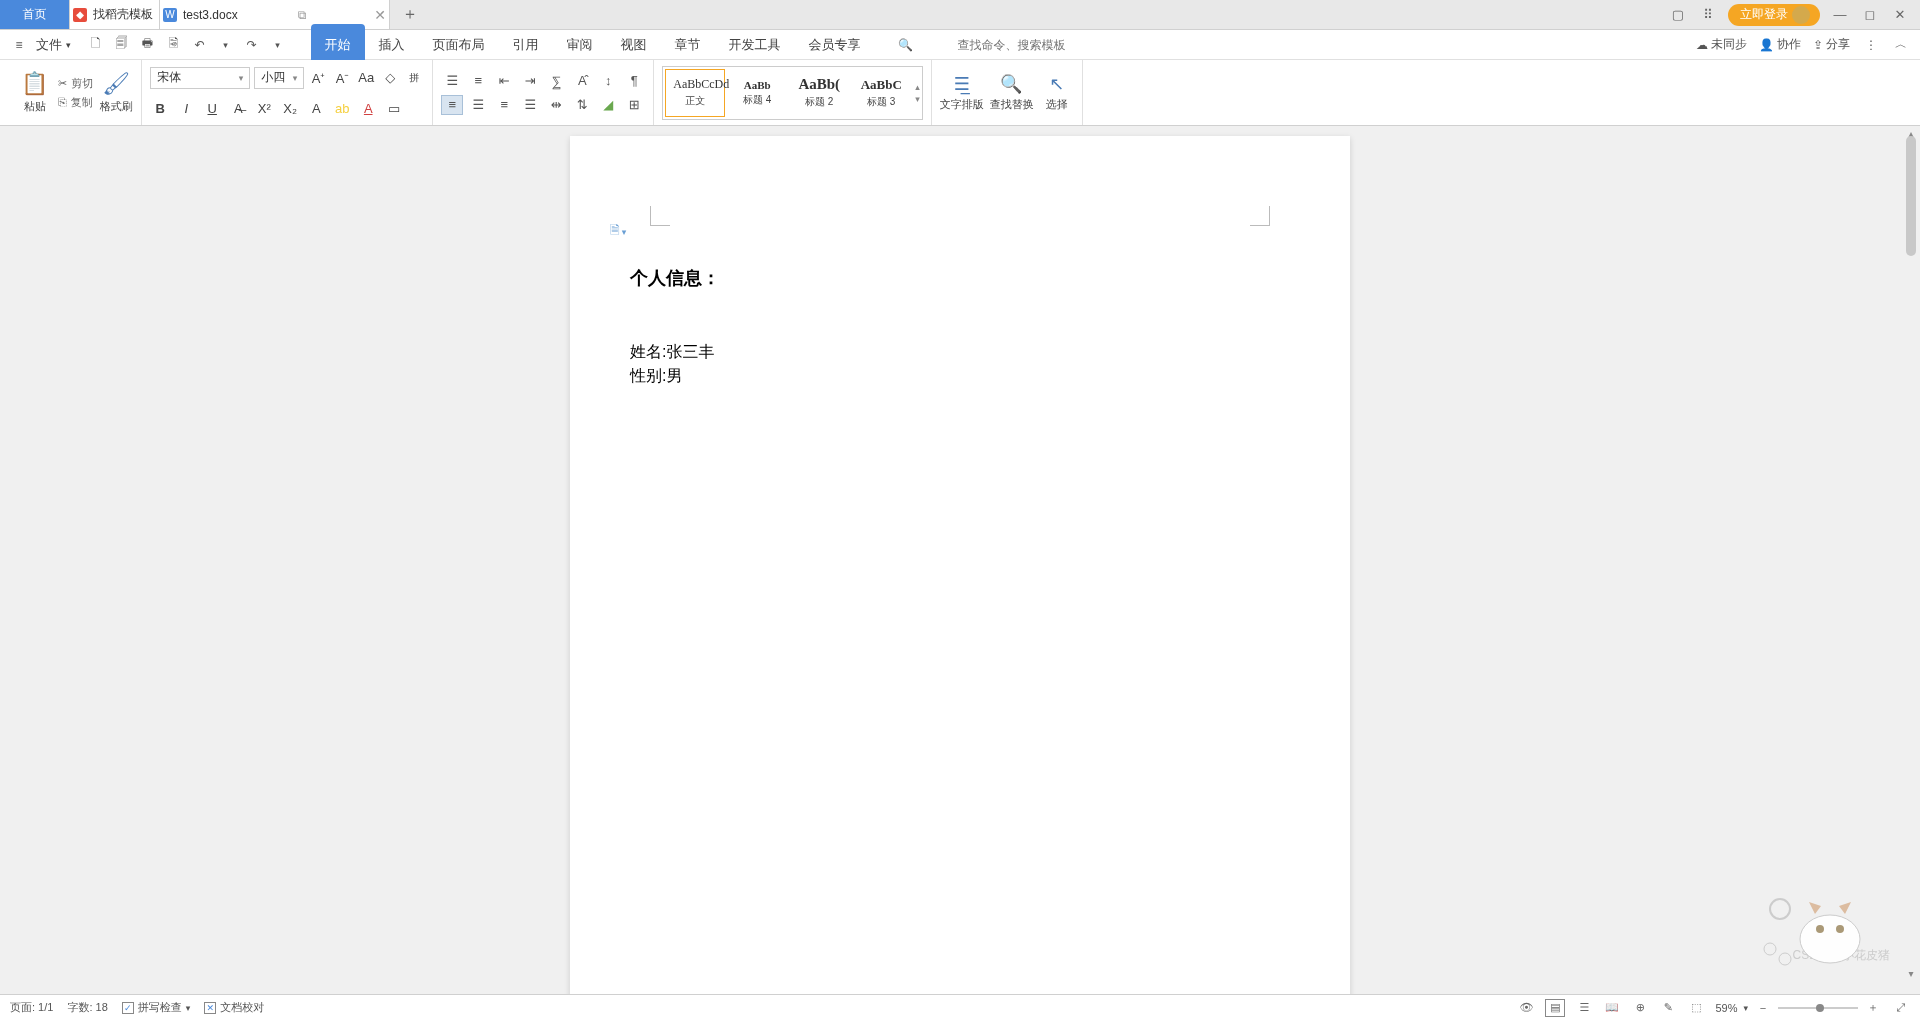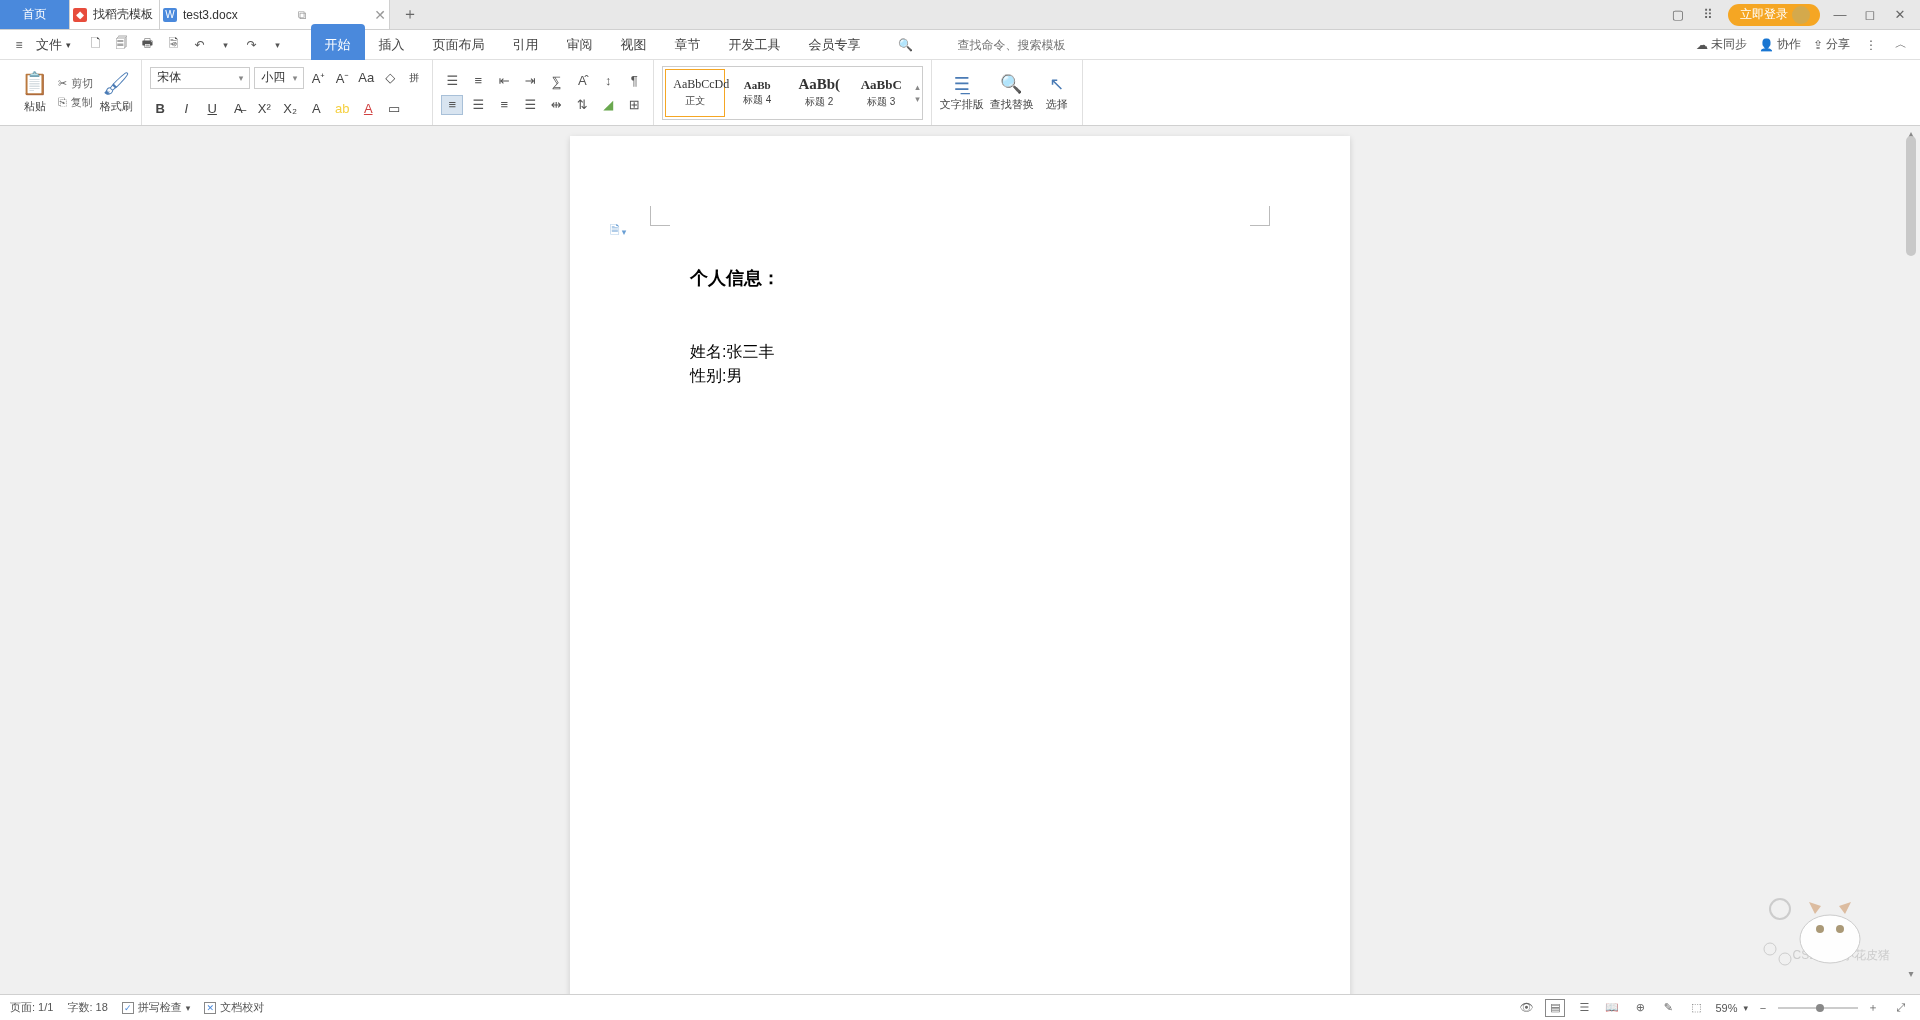--- a/index.html
+++ b/index.html
@@ -57,21 +57,21 @@
 .style-strip { display:flex; align-items:center; gap:2px; border:1px solid #ccc; padding:2px;}
 .style-card { width:60px; height:48px; display:flex; flex-direction:column; align-items:center; justify-content:center; gap:2px; font-size:10px; color:#444; border:1px solid transparent; cursor:pointer;}
 .style-card.sel { border-color:#f5a623;}
 .style-sample { font-family:serif; color:#333;}
 .style-arrow { display:flex; flex-direction:column; gap:2px; margin-left:2px;}
 .style-arrow span{ font-size:9px; color:#888;}
 
 
 .docwrap { flex:1; background:#f0f0f0; position:relative; overflow:hidden;}
 .page { position:absolute; left:50%; transform:translateX(-50%); top:10px; width:780px; height:1000px; background:#fff; box-shadow:0 2px 6px rgba(0,0,0,0.15);}
-.page-inner { padding:60px 120px; position:relative;}
+.page-inner { padding:60px 60px; position:relative;}
 .margin-ind { position:absolute; width:20px; height:20px;}
 .ind-tl { left:80px; top:70px; border-left:1px solid #bbb; border-bottom:1px solid #bbb;}
 .ind-tr { right:80px; top:70px; border-right:1px solid #bbb; border-bottom:1px solid #bbb;}
 .doc-icon { position:absolute; left:40px; top:85px; display:flex; align-items:center; gap:2px; color:#6a9fd4;}
 .doc-heading { font-family:"SimSun",serif; font-size:18px; font-weight:bold; color:#000; margin-top:70px; margin-left:0;}
 .doc-body { font-family:"SimSun",serif; font-size:16px; color:#000; margin-top:50px; line-height:1.5;}
 .scrollbar-v { position:absolute; right:2px; top:0; bottom:0; width:14px; background:#f0f0f0;}
 .scroll-thumb { position:absolute; top:10px; right:2px; width:10px; height:120px; background:#c8c8c8; border-radius:5px;}
 .scroll-arrow { position:absolute; right:0; width:14px; height:14px; display:flex; align-items:center; justify-content:center; color:#888; font-size:10px;}
 .sa-up{top:0;} .sa-dn{bottom:14px;}

